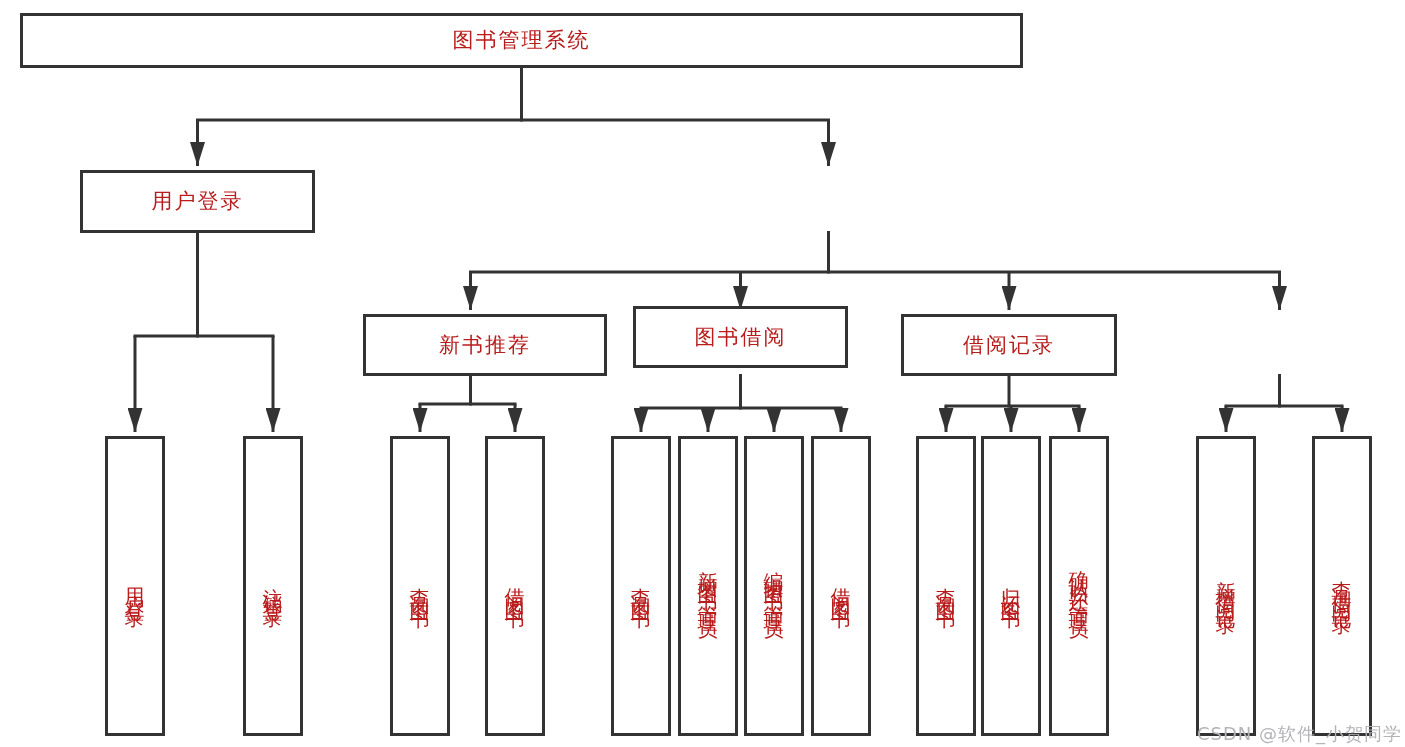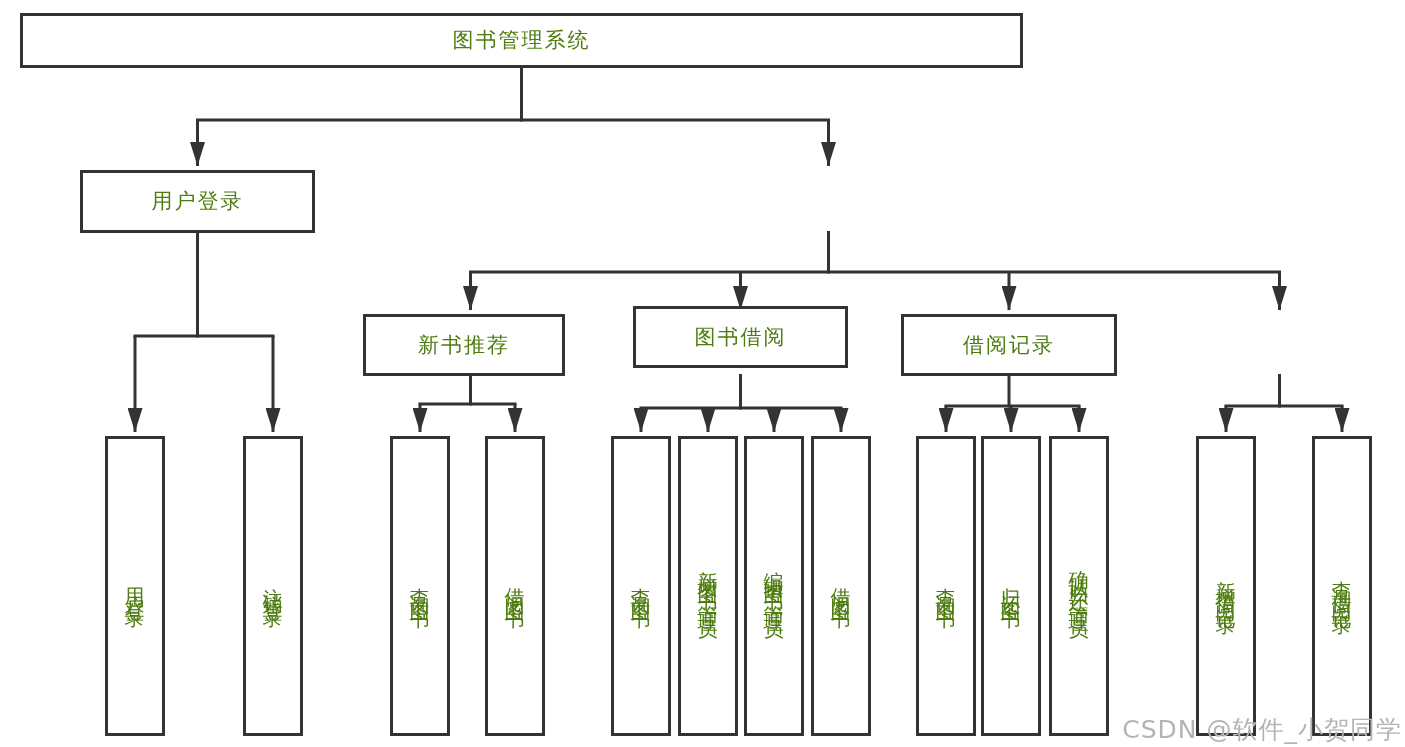--- a/index.html
+++ b/index.html
@@ -17,37 +17,37 @@
     width: 1405px; height: 747px;
   }
   .node {
     position: absolute;
     box-sizing: border-box;
     border: 3px solid #333333;
     background: #ffffff;
     display: flex;
     align-items: center;
     justify-content: center;
-    color: #4d7c0f;
+    color: #b91c1c;
     font-size: 21px;
     letter-spacing: 2px;
     line-height: 1;
   }
   .vnode span {
     writing-mode: vertical-rl;
     text-orientation: mixed;
     letter-spacing: 7px;
     font-size: 20px;
     line-height: 1;
   }
   .watermark {
     position: absolute;
     right: 3px;
     bottom: 1px;
-    font-size: 25px;
+    font-size: 18px;
     letter-spacing: 1px;
     color: #b4b4b8;
     white-space: nowrap;
   }
 </style>
 </head>
 <body>
 
 <div class="canvas">
 
@@ -102,21 +102,21 @@
   </svg>
 
   <div class="node" style="left:20px; top:13px; width:1003px; height:55px;">
     <span>图书管理系统</span>
   </div>
 
   <div class="node" style="left:80px; top:170px; width:235px; height:63px;">
     <span>用户登录</span>
   </div>
 
-  <div class="node" style="left:363px; top:314px; width:202px; height:62px;">
+  <div class="node" style="left:363px; top:314px; width:244px; height:62px;">
     <span>新书推荐</span>
   </div>
   <div class="node" style="left:633px; top:306px; width:215px; height:62px;">
     <span>图书借阅</span>
   </div>
   <div class="node" style="left:901px; top:314px; width:216px; height:62px;">
     <span>借阅记录</span>
   </div>
 
   <div class="node vnode" style="left:105px; top:436px; width:60px; height:300px;">

